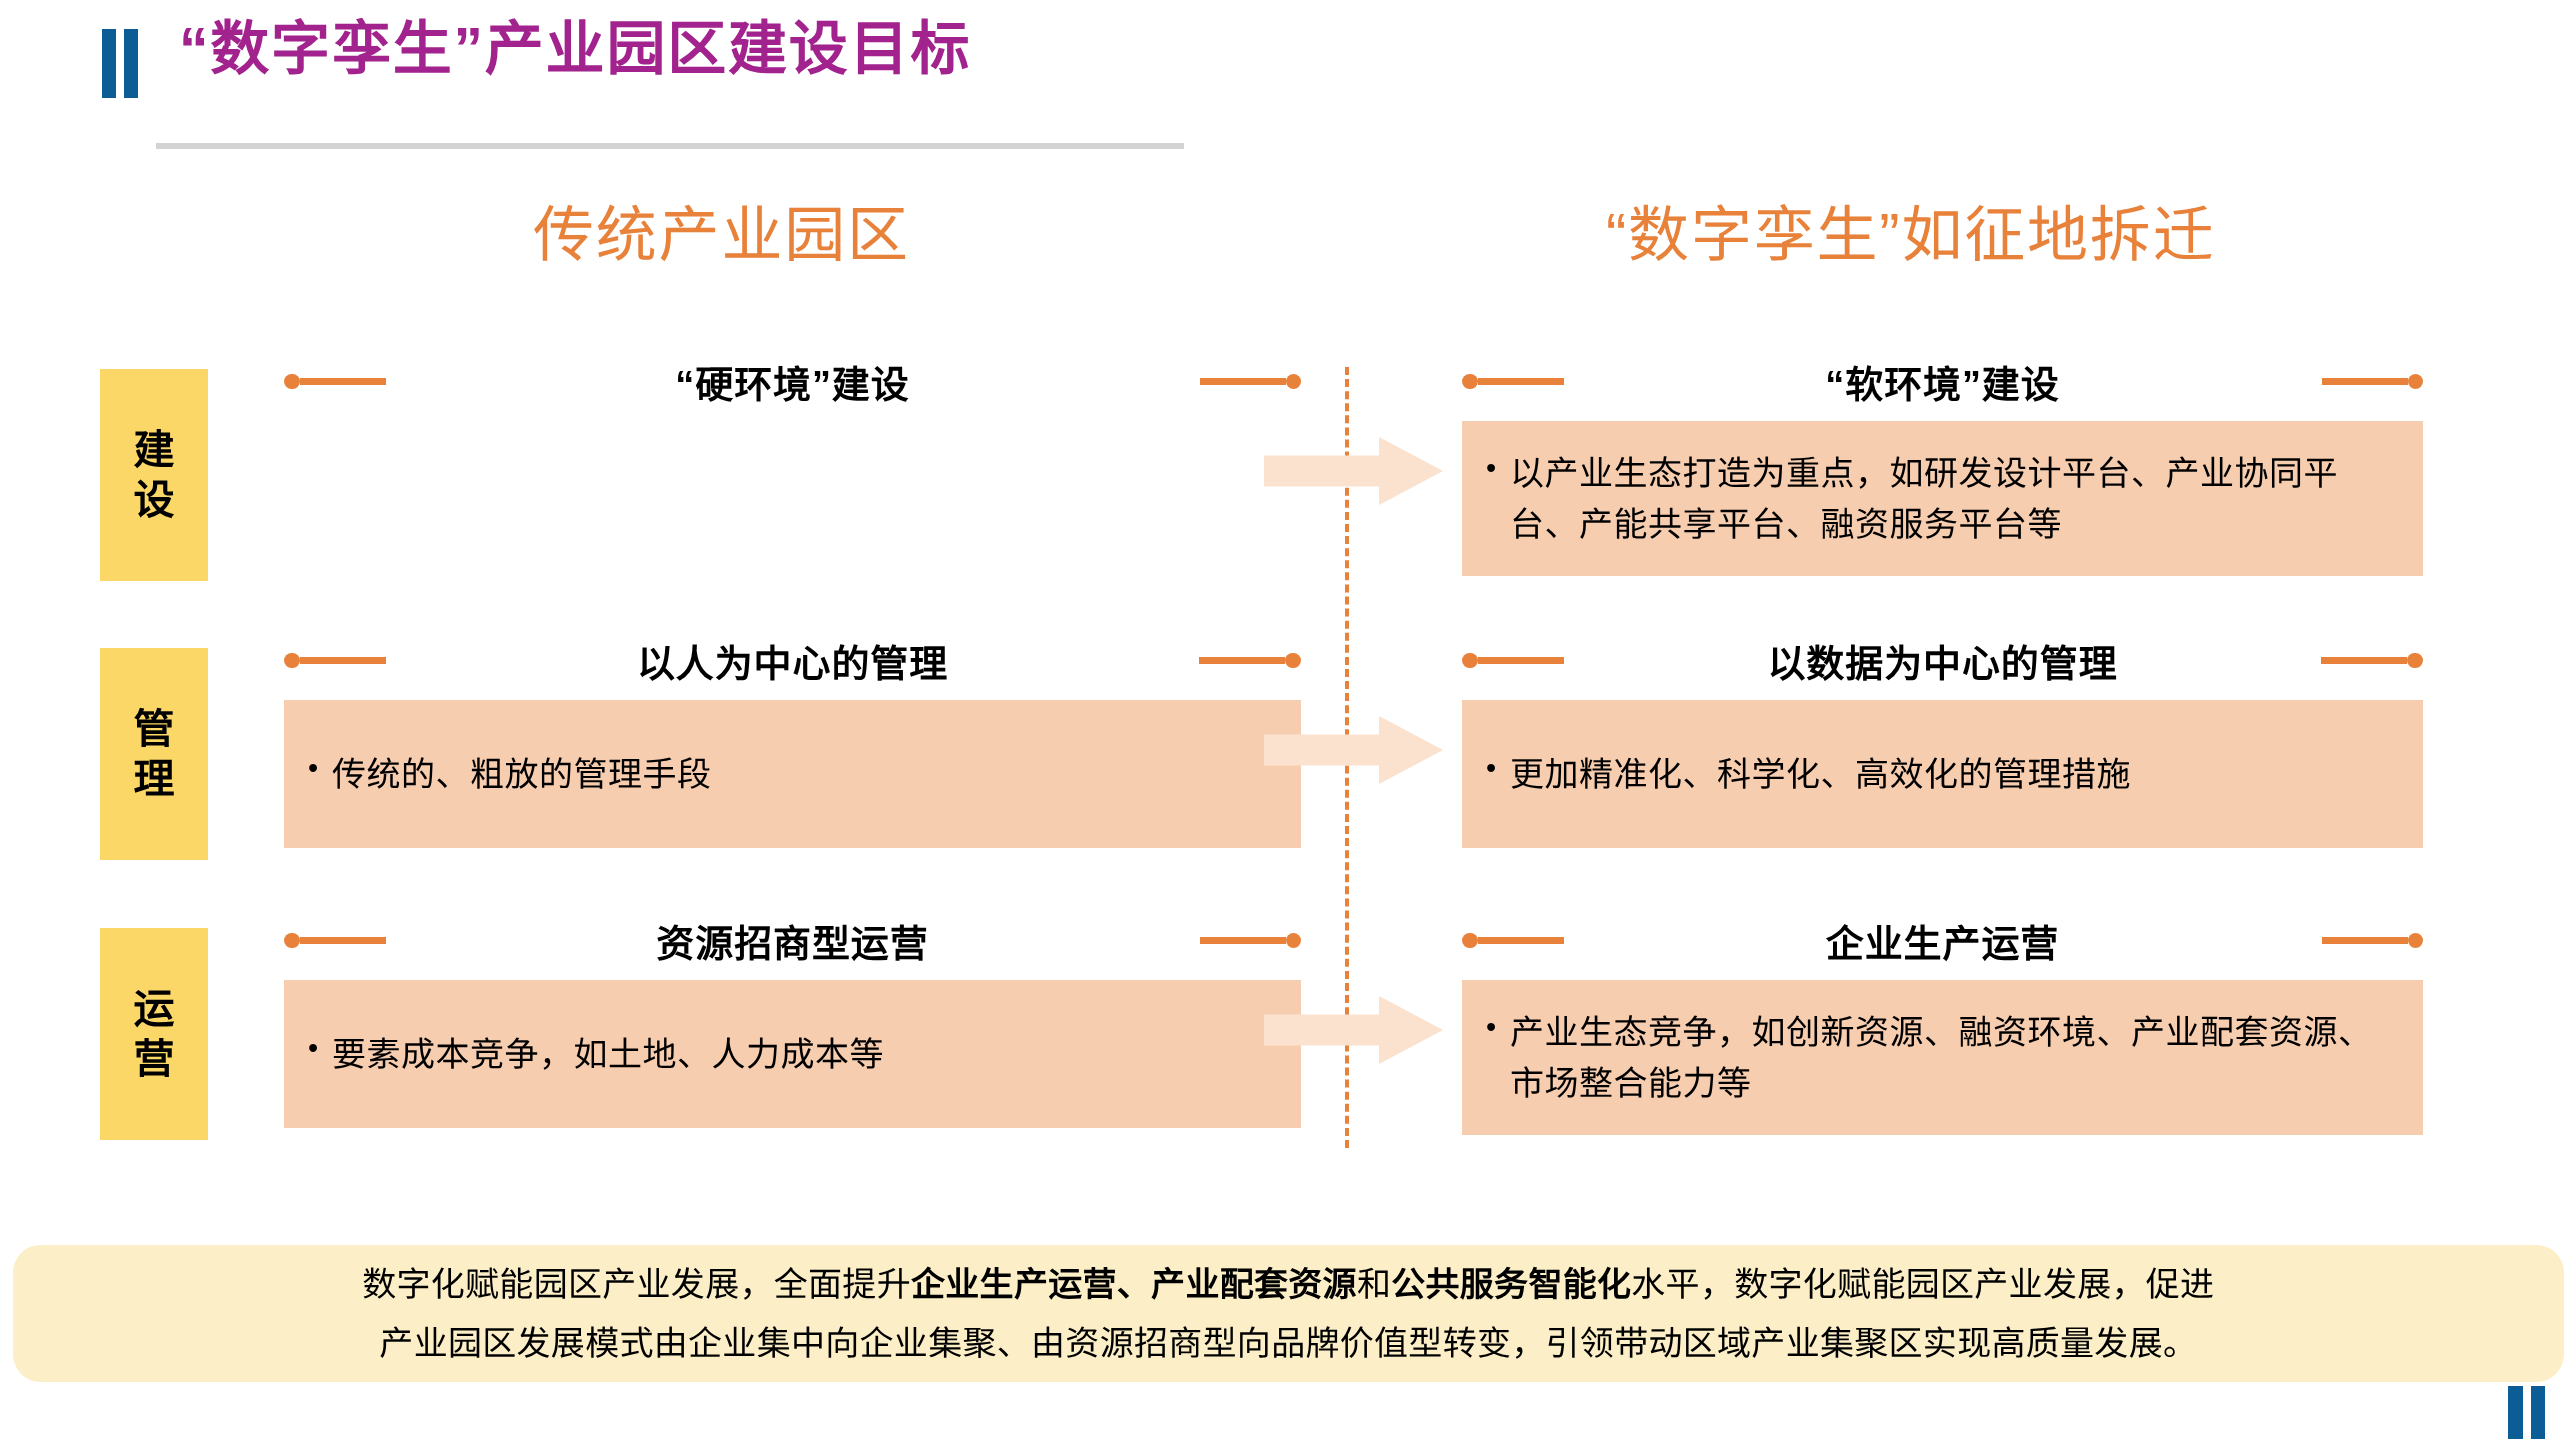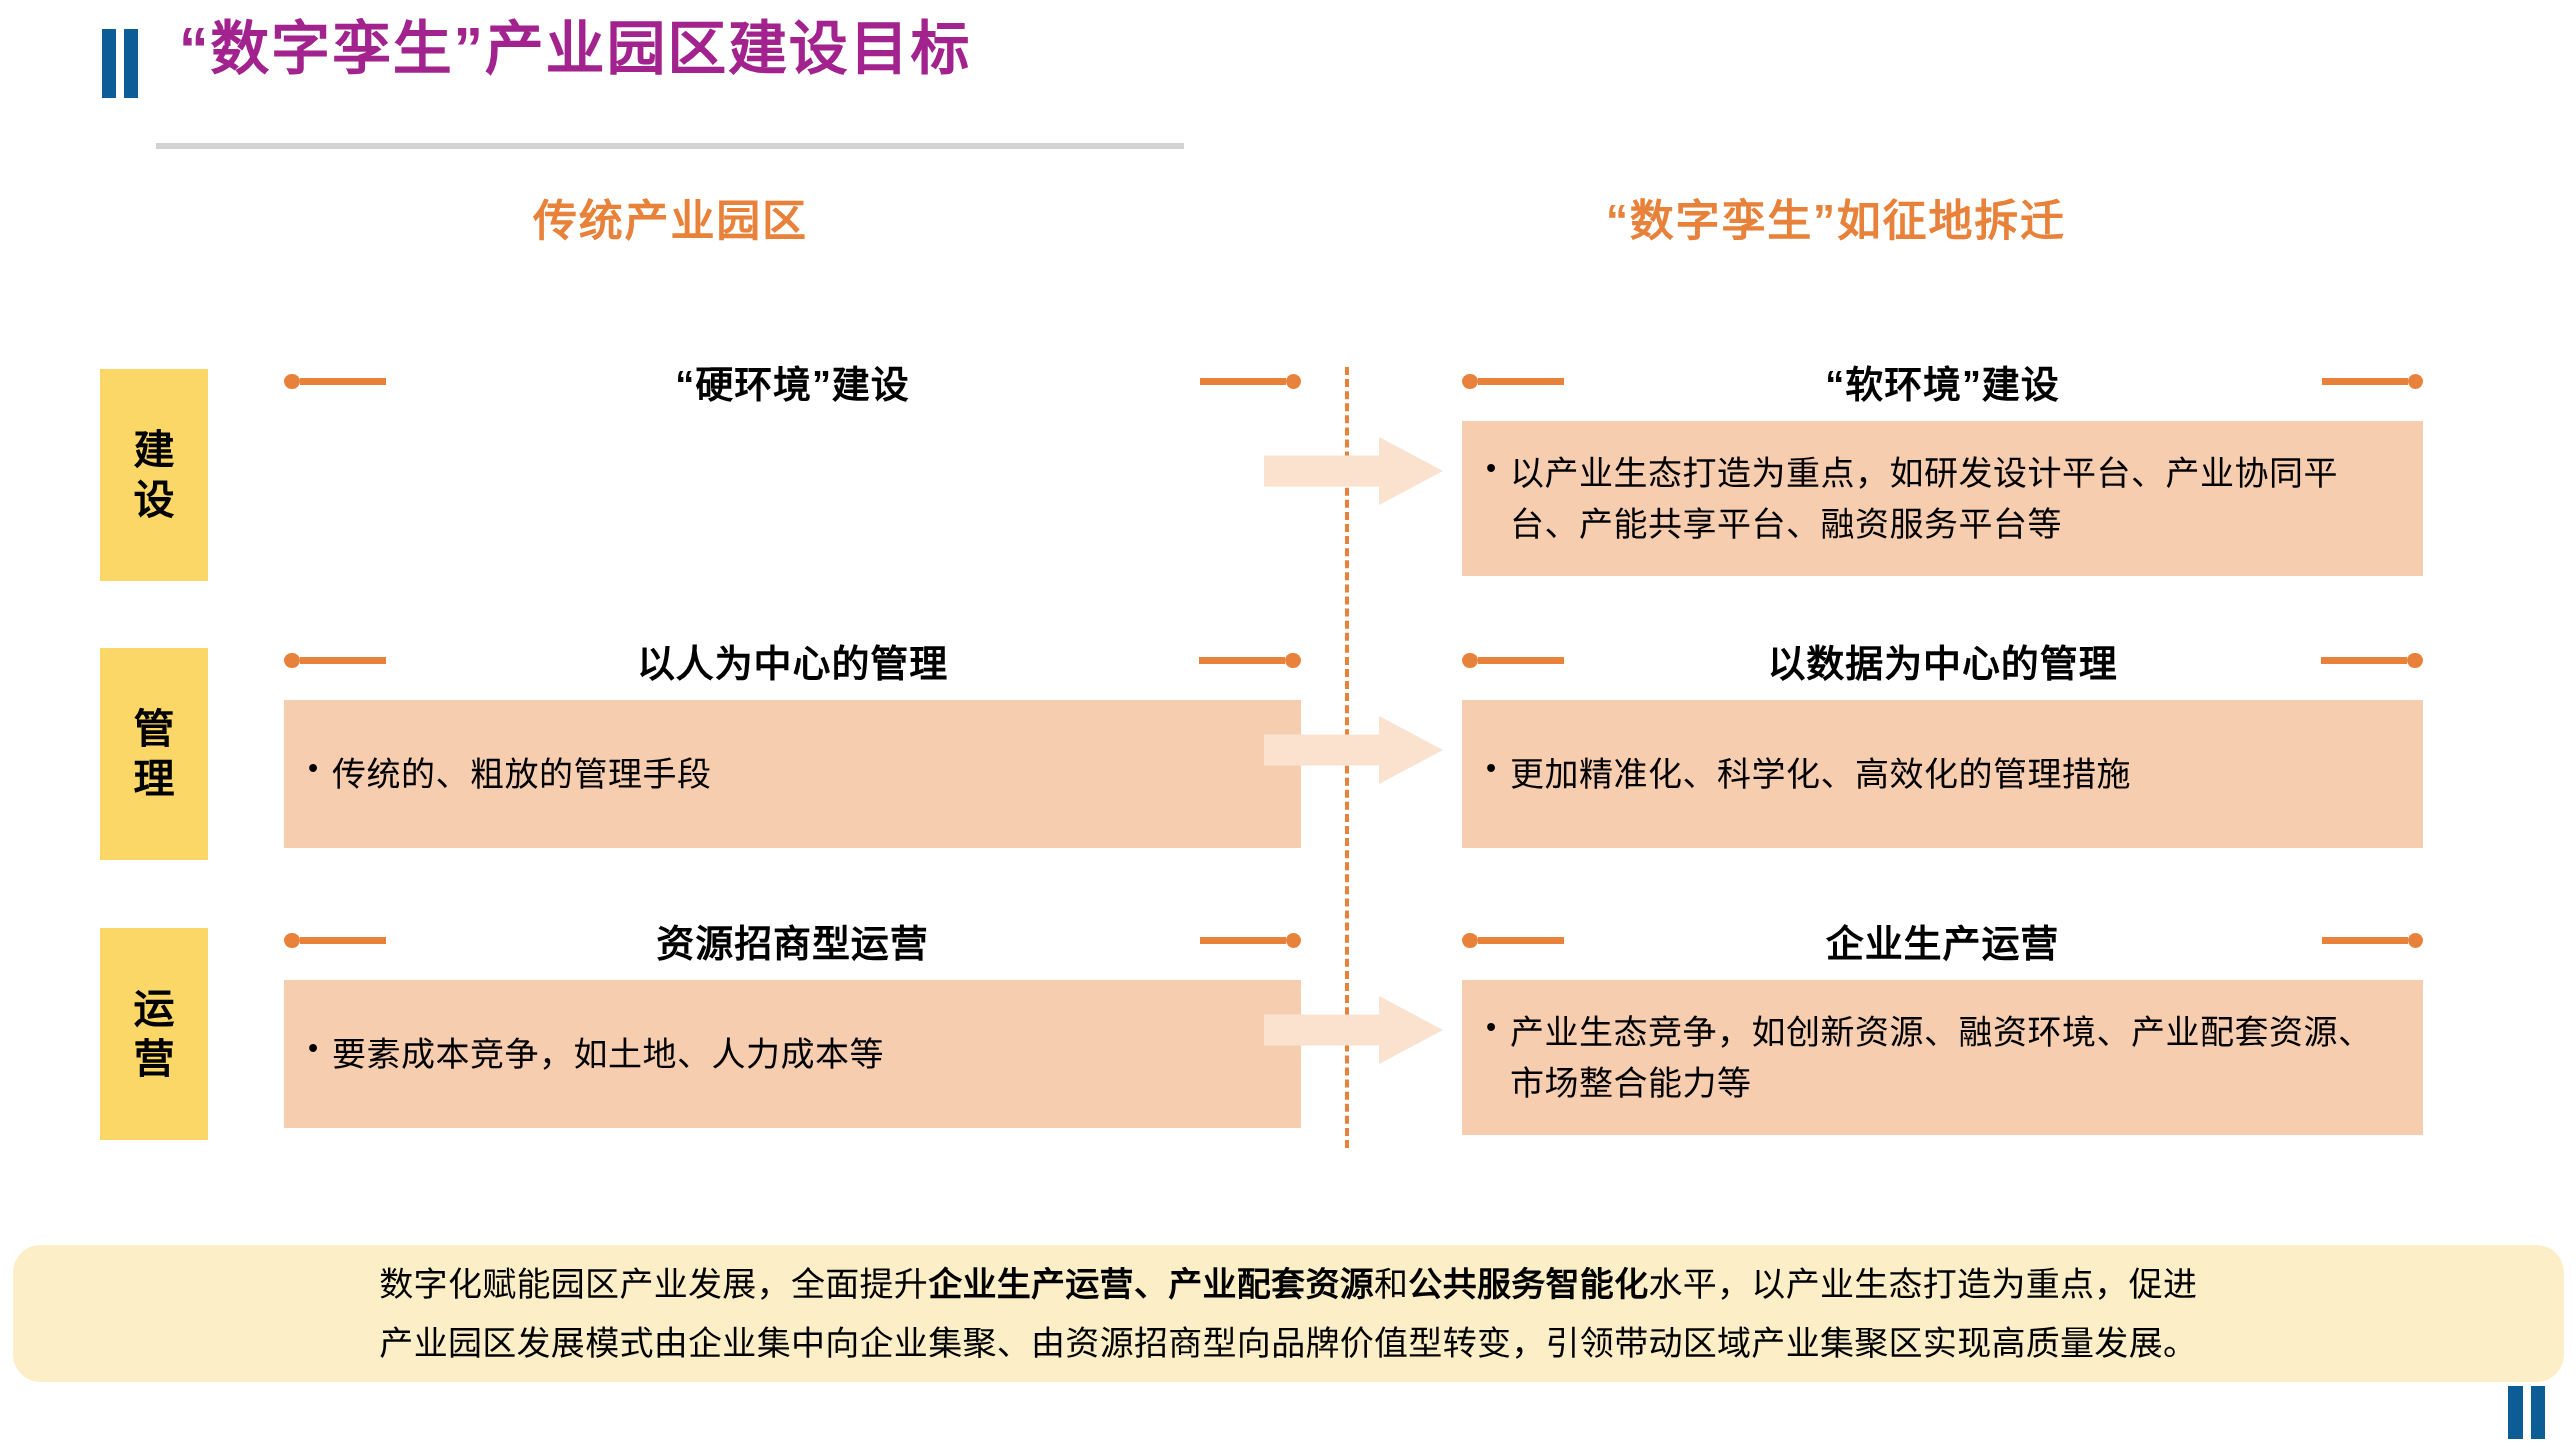--- a/index.html
+++ b/index.html
@@ -56,22 +56,22 @@
     top: 143px;
     width: 1028px;
     height: 6.4px;
     background: #D3D3D3;
   }
 
   
   .column-header {
     position: absolute;
     top: 185px;
-    font-size: 44px;
-    font-weight: bold;
+    font-size: 61px;
+    font-weight: normal;
     color: #E8813A;
     white-space: nowrap;
     letter-spacing: 1.8px;
   }
   #column-header-left  { left: 533px; }
   #column-header-right { left: 1606px; }
 
   
   #center-divider {
     position: absolute;
@@ -379,21 +379,21 @@
         <span class="dot"></span>
       </span>
     </div>
     <div class="panel-body">
       <div class="bullet-item">产业生态竞争，如创新资源、融资环境、产业配套资源、市场整合能力等</div>
     </div>
   </div>
 </div>
 
 <div id="summary-box">
-  <div class="summary-line"><span>数字化赋能园区产业发展，全面提升</span><b>企业生产运营、产业配套资源</b><span>和</span><b>公共服务智能化</b><span>水平，以产业生态打造为重点，促进</span></div>
+  <div class="summary-line"><span>数字化赋能园区产业发展，全面提升</span><b>企业生产运营、产业配套资源</b><span>和</span><b>公共服务智能化</b><span>水平，数字化赋能园区产业发展，促进</span></div>
   <div class="summary-line">产业园区发展模式由企业集中向企业集聚、由资源招商型向品牌价值型转变，引领带动区域产业集聚区实现高质量发展。</div>
 </div>
 
 <div id="footer-mark">
   <div class="bar"></div>
   <div class="bar"></div>
 </div>
 
 
 </body></html>

